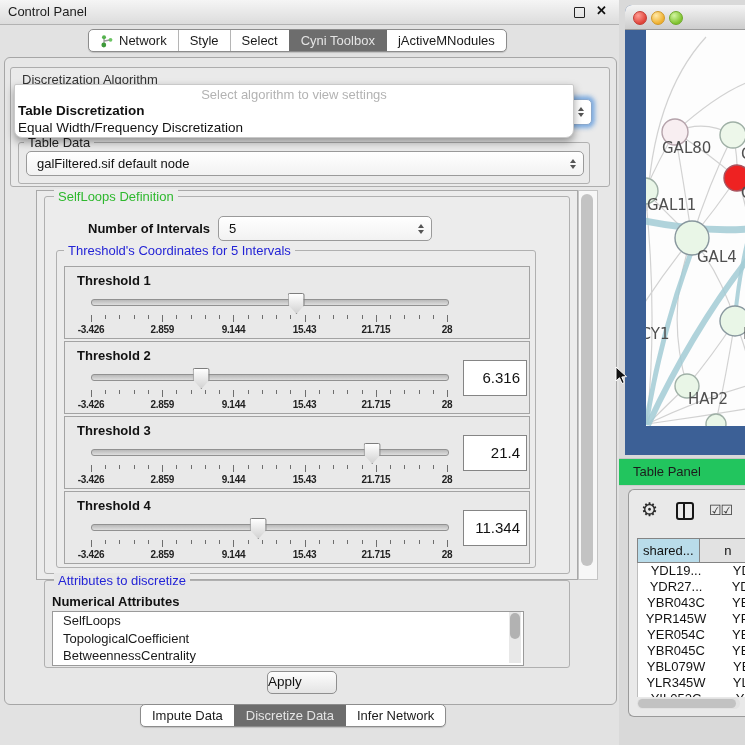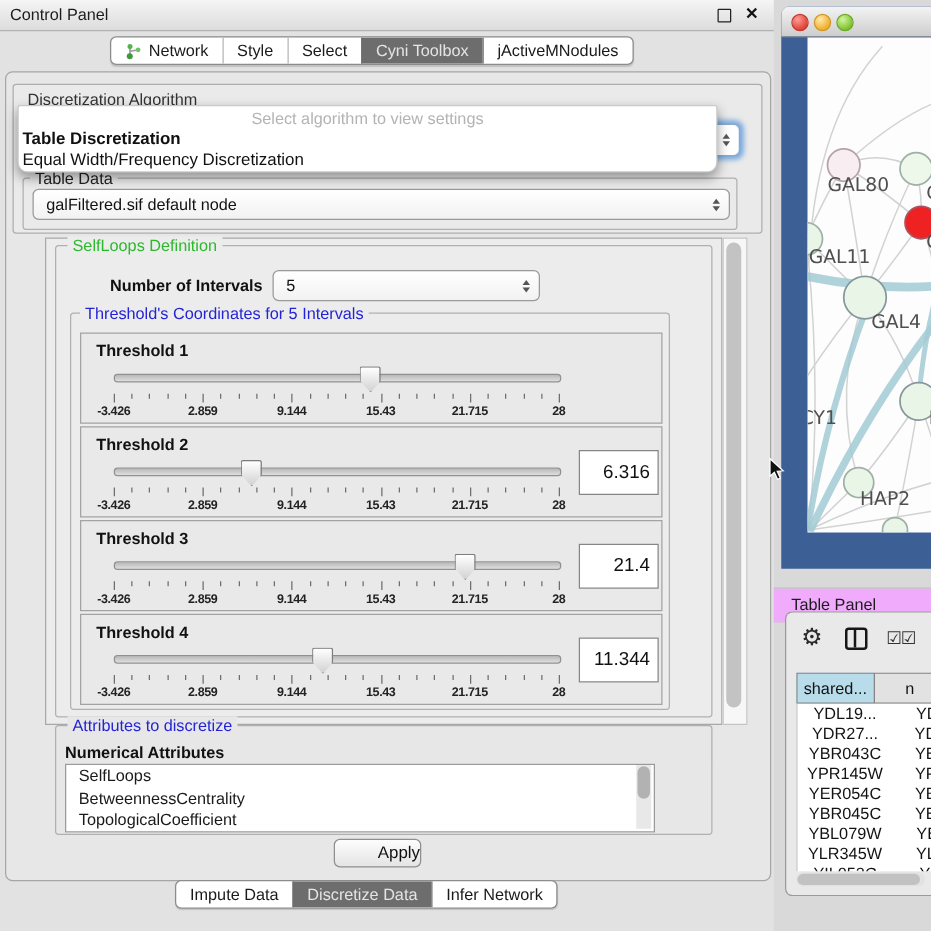--- a/index.html
+++ b/index.html
@@ -51,30 +51,30 @@
   .tick.major{height:7px;} .tick.minor{height:4px;}
   .labelrow{position:absolute;top:31px;left:0;width:100%;}
   .tlabel{position:absolute;transform:translateX(-50%);font-size:10px;font-weight:bold;color:#222;letter-spacing:-0.3px;white-space:nowrap;}
   .valbox{position:absolute;left:398px;top:18px;width:56px;height:34px;background:#fff;border:1px solid #858585;font-size:15px;color:#111;text-align:right;line-height:34px;padding-right:6px;}
   
   .attr-header{position:absolute;left:52px;top:594px;font-size:13px;font-weight:bold;color:#111;}
   .attr-list{position:absolute;left:52px;top:611px;width:470px;height:53px;background:#fff;border:1px solid #9a9a9a;overflow:hidden;}
   .attr-item{font-size:13px;color:#1a1a1a;padding-left:10px;line-height:17.5px;white-space:nowrap;}
   .attr-scroll{position:absolute;left:509px;top:612px;width:12px;height:51px;background:#e8e8e8;}
   .attr-scroll .thumb-v{position:absolute;left:1px;top:1px;width:10px;height:26px;background:#b2b2b2;border-radius:5px;}
-  .apply-btn{position:absolute;left:267px;top:671px;width:68px;height:21px;background:linear-gradient(#fdfdfd,#e4e4e4);border:1px solid #8f8f8f;border-radius:5px;font-size:13.5px;color:#111;text-align:right;line-height:20px;}
+  .apply-btn{position:absolute;left:267px;top:671px;width:68px;height:21px;background:linear-gradient(#fdfdfd,#e4e4e4);border:1px solid #8f8f8f;border-radius:5px;font-size:13.5px;color:#111;text-align:left;line-height:20px;}
   
   .net-window{position:absolute;left:625px;top:5px;width:120px;height:450px;background:#3c6096;border-radius:7px 0 0 0;}
   .net-titlebar{position:absolute;left:0;top:0;width:100%;height:24px;background:linear-gradient(#f4f4f4,#cdcdcd);border-radius:7px 0 0 0;border-bottom:1px solid #9a9a9a;}
   .light{position:absolute;top:6px;width:12px;height:12px;border-radius:50%;}
   .light.red{left:8px;background:radial-gradient(circle at 35% 30%,#ff9d94,#e0443a 70%);border:1px solid #c23b33;}
   .light.yellow{left:26px;background:radial-gradient(circle at 35% 30%,#ffe9a8,#efb02f 70%);border:1px solid #cf982a;}
   .light.green{left:44px;background:radial-gradient(circle at 35% 30%,#d2f5a1,#7fc32f 70%);border:1px solid #6ea82c;}
   .net-canvas{position:absolute;left:21px;top:25px;width:99px;height:396px;background:#fdfdfd;overflow:hidden;}
-  .tp-bar{position:absolute;left:619px;top:470px;width:126px;height:26px;background:#f0abfc;border-top:1px solid #c6c6c6;border-bottom:1px solid #cccccc;}
+  .tp-bar{position:absolute;left:619px;top:458px;width:126px;height:26px;background:#22c55e;border-top:1px solid #c6c6c6;border-bottom:1px solid #cccccc;}
   .tp-bar .title{position:absolute;left:14px;top:5px;font-size:13px;color:#1c1c1c;}
   .table-window{position:absolute;left:628px;top:489px;width:117px;height:226px;border:1px solid #9a9a9a;border-right:none;border-radius:6px 0 0 6px;background:#e9e9e9;}
   .gear{position:absolute;left:12px;top:8px;font-size:19px;color:#2b2b2b;}
   .cols-icon{position:absolute;left:47px;top:12px;width:14px;height:14px;border:2px solid #161616;border-radius:3px;}
   .cols-icon:before{content:"";position:absolute;left:5px;top:0;width:2px;height:14px;background:#161616;}
   .checks{position:absolute;left:80px;top:12px;font-size:14px;color:#333;letter-spacing:-1px;}
   .tp-table{position:absolute;left:8px;top:48px;width:120px;height:160px;overflow:hidden;}
   .tp-head{display:flex;height:25px;}
   .tp-hcell{font-size:13px;color:#111;text-align:center;line-height:24px;border:1px solid #848484;box-sizing:border-box;}
   .tp-hcell.c1{width:76px;background:#b9dcea;}
@@ -351,22 +351,22 @@
           </div>
           <div class="valbox">11.344</div>
         </div>
       </div>
 
     <div class="group" style="left:44px;top:580px;width:524px;height:86px;"></div>
     <span class="group-title bg-outer t-blue" style="left:54px;top:573px;">Attributes to discretize</span>
     <span class="attr-header">Numerical Attributes</span>
     <div id="attr-list" class="attr-list">
         <div class="attr-item">SelfLoops</div>
+        <div class="attr-item">TopologicalCoefficient</div>
         <div class="attr-item">BetweennessCentrality</div>
-        <div class="attr-item">TopologicalCoefficient</div>
       </div>
     <div class="attr-scroll">
         <div class="thumb-v"></div>
       </div>
 
     <div class="apply-btn">Apply</div>
 
     <div id="bottom-tabs" class="seg" style="left:140px;top:704px;">
         <div class="seg-tab">
           <span>Impute Data</span>

